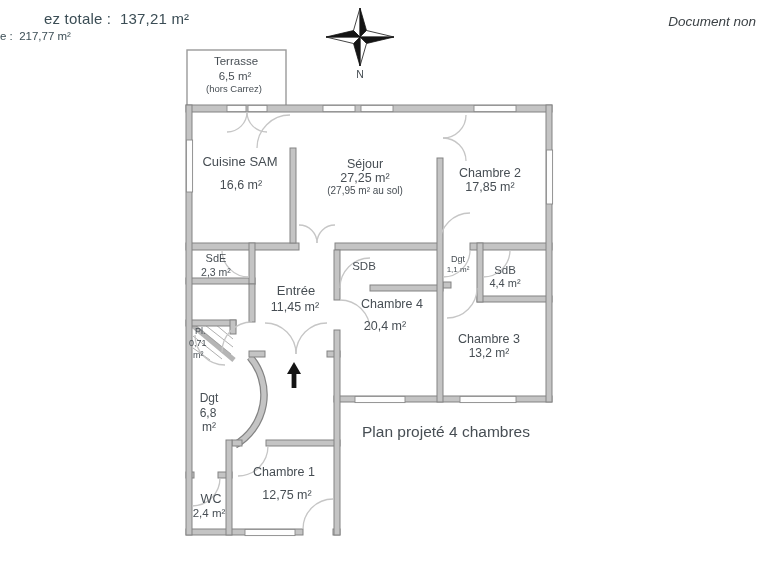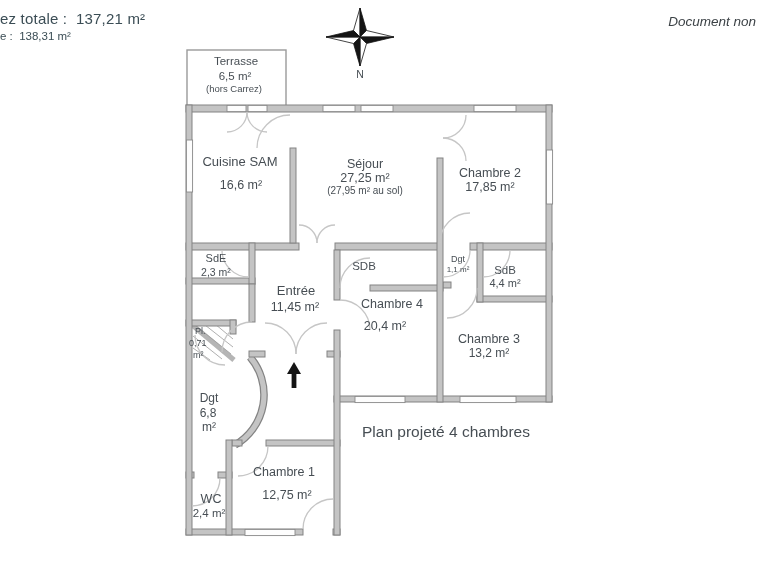--- a/index.html
+++ b/index.html
@@ -1,29 +1,29 @@
 <!DOCTYPE html>
 <html><head>
 <meta charset="utf-8">
 <style>
   html,body{margin:0;padding:0;background:#ffffff;}
   body{width:768px;height:576px;position:relative;font-family:"Liberation Sans",sans-serif;overflow:hidden;}
   .hdr-left{position:absolute;left:0;top:10px;color:#3b4d55;}
-  .hdr-line1{font-size:15px;letter-spacing:.2px;white-space:pre;}
+  .hdr-line1{font-size:15px;letter-spacing:.2px;white-space:pre;padding-left:44px;}
   .hdr-line2{font-size:11.5px;margin-top:3px;white-space:pre;}
   .hdr-right{position:absolute;right:12px;top:14px;font-size:13.5px;font-style:italic;color:#3c4246;}
   svg text{fill:#474e54;}
   .plan{position:absolute;left:0;top:0;}
 </style>
 </head>
 <body>
 
 <div class="hdr-left">
   <div class="hdr-line1">ez totale :  137,21 m²</div>
-  <div class="hdr-line2">e :  138,31 m²</div>
+  <div class="hdr-line2">e :  217,77 m²</div>
 </div>
 <div class="hdr-right">Document non</div>
 
 <svg class="plan" width="768" height="576" viewBox="0 0 768 576" xmlns="http://www.w3.org/2000/svg">
 
   <g stroke="#141414" stroke-width="0.8" stroke-linejoin="round">
     <polygon points="360,8 353.5,30.5 360,37" fill="#ffffff"></polygon>
     <polygon points="360,8 366.5,30.5 360,37" fill="#141414"></polygon>
     <polygon points="394,37 366.5,30.5 360,37" fill="#ffffff"></polygon>
     <polygon points="394,37 366.5,43.5 360,37" fill="#141414"></polygon>

